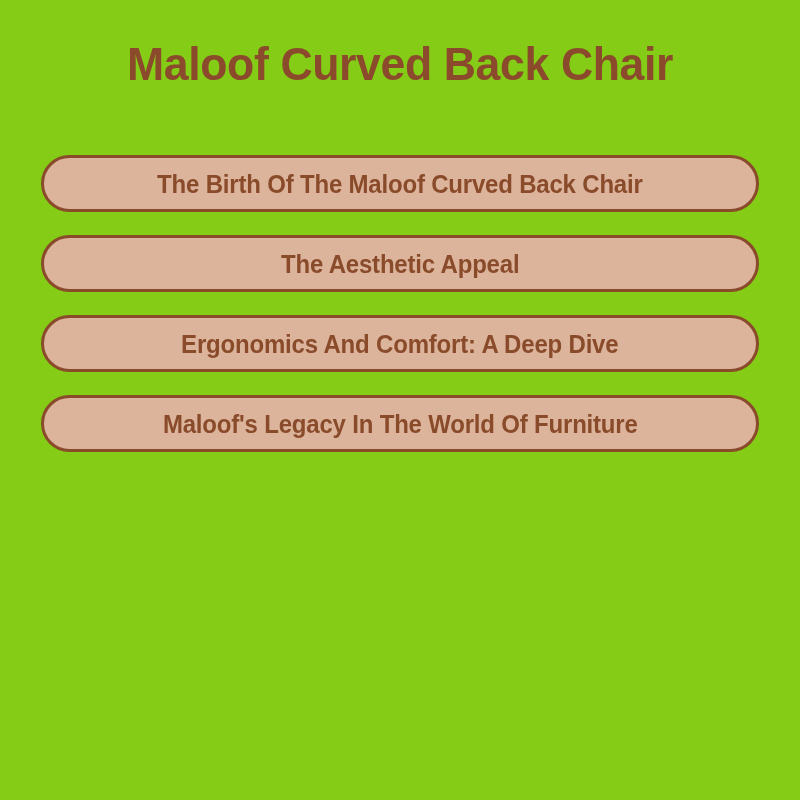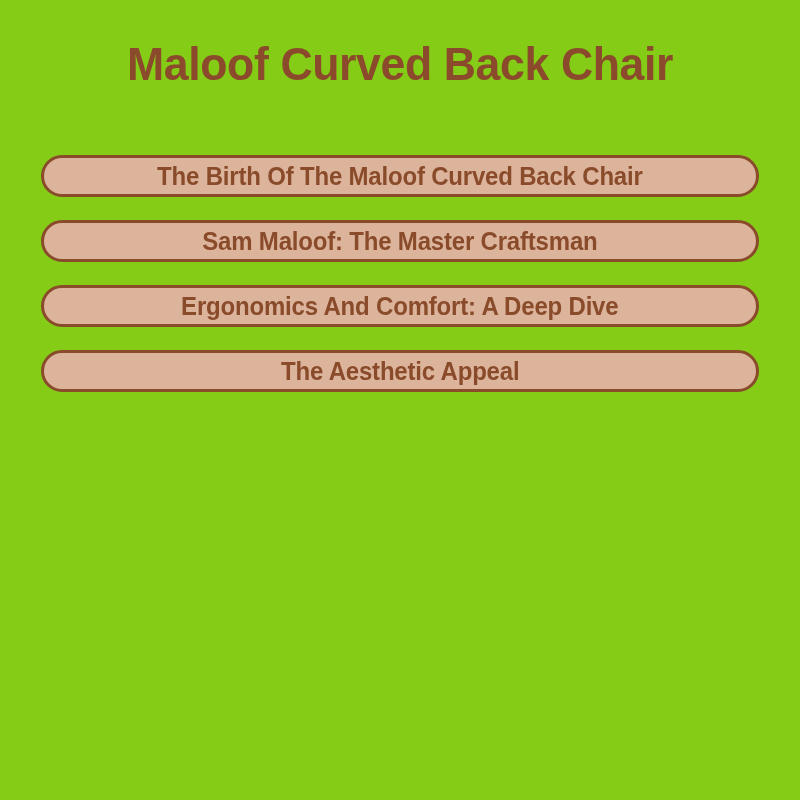--- a/index.html
+++ b/index.html
@@ -46,21 +46,21 @@
     top: 155px;
     left: 41px;
     width: 718px;
     display: flex;
     flex-direction: column;
     gap: 23px;
   }
   .toc-item {
     box-sizing: border-box;
     width: 718px;
-    height: 42px;
+    height: 57px;
     border: 3px solid #8A4B2B;
     border-radius: 30px;
     background: #DCB49C;
     display: flex;
     align-items: center;
     justify-content: center;
     overflow: hidden;
   }
   .toc-label {
     display: block;
@@ -90,30 +90,30 @@
 <div id="infographic">
 
   <h1 id="page-title">Maloof Curved Back Chair</h1>
 
   <div id="toc-list">
 
     <div class="toc-item">
       <span class="toc-label">The Birth Of The Maloof Curved Back Chair</span>
     </div>
 
-    <div class="toc-item narrow">
-      <span class="toc-label">Sam Maloof: The Master Craftsman</span>
-    </div>
 
 
+
+    <div class="toc-item narrow">
+      <span class="toc-label">The Aesthetic Appeal</span>
+    </div>
 
     <div class="toc-item narrow">
       <span class="toc-label">Ergonomics And Comfort: A Deep Dive</span>
     </div>
 
-    <div class="toc-item narrow">
-      <span class="toc-label">The Aesthetic Appeal</span>
+
+    <div class="toc-item">
+      <span class="toc-label">Maloof's Legacy In The World Of Furniture</span>
     </div>
-
-
 
   </div>
 </div>
 
 </body></html>

